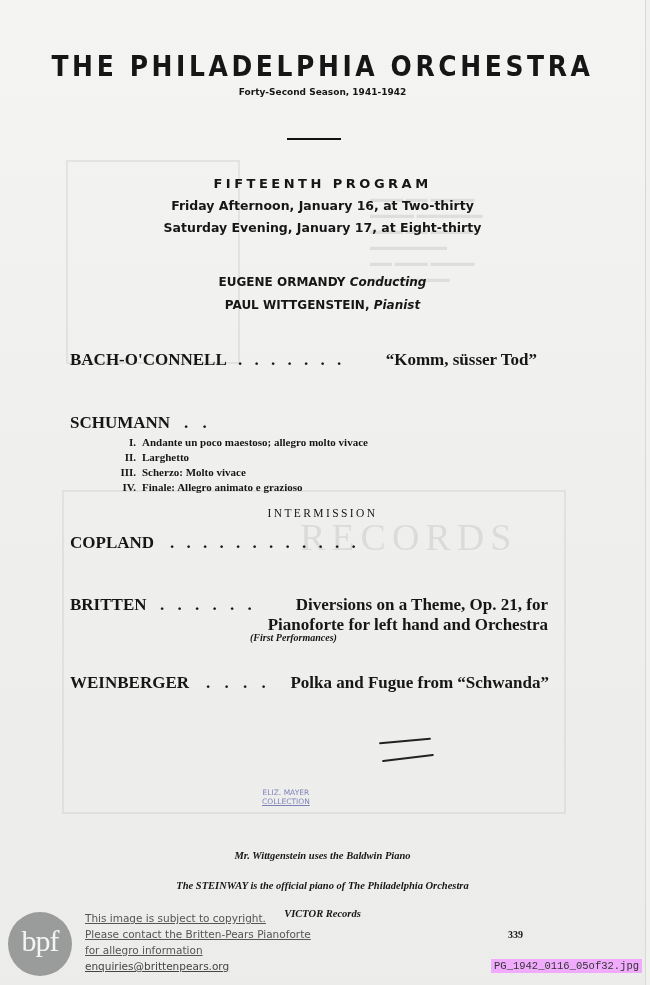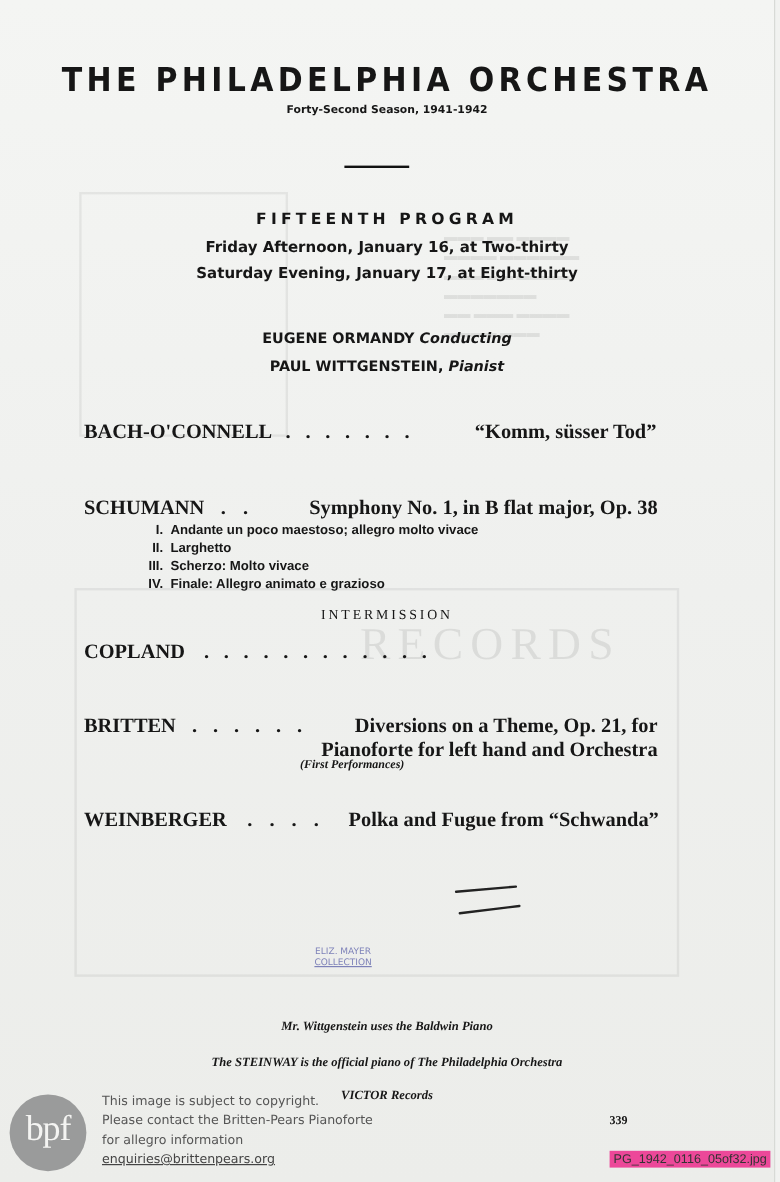--- a/index.html
+++ b/index.html
@@ -31,46 +31,46 @@
   .prog-head { top: 176px; font-family: "DejaVu Sans", sans-serif; font-weight: bold; font-size: 13px; letter-spacing: 3.5px; }
   .date1 { top: 198px; font-family: "DejaVu Sans", sans-serif; font-weight: bold; font-size: 12.5px; }
   .date2 { top: 220px; font-family: "DejaVu Sans", sans-serif; font-weight: bold; font-size: 12.5px; }
   .cond { top: 275px; font-family: "DejaVu Sans", sans-serif; font-weight: bold; font-size: 12px; }
   .pian { top: 298px; font-family: "DejaVu Sans", sans-serif; font-weight: bold; font-size: 12px; }
   .ital { font-style: italic; }
 
   .work { font-family: "Liberation Serif", serif; font-weight: bold; font-size: 17px; }
   .composer { left: 70px; }
   .dots { letter-spacing: 0; }
-  .piece { right: 98px; text-align: right; }
-  .mv { font-family: Liberation Sans, sans-serif; font-weight: bold; font-size: 11px; }
+  .piece { right: 108px; text-align: right; }
+  .mv { font-family: Liberation Serif, serif; font-weight: bold; font-size: 11px; }
   .mv-num { display: inline-block; width: 30px; text-align: right; margin-right: 6px; }
   .interm { top: 507px; font-family: "Liberation Serif", serif; font-weight: normal; font-size: 11.5px; letter-spacing: 2.4px; }
   .firstperf { top: 632px; left: 250px; font-style: italic; font-weight: bold; font-size: 10px; }
 
   .scribble { position: absolute; height: 2px; background: #222; border-radius: 2px; }
   .stamp {
     position: absolute; left: 262px; top: 788px; font-family: "DejaVu Sans", sans-serif;
     font-size: 7.5px; color: #6a6fb0; line-height: 9px; text-align: center; opacity: 0.85;
   }
   .stamp span { display: block; }
   .note { font-style: italic; font-weight: bold; font-size: 10.5px; }
   .pagenum { left: 508px; top: 929px; font-size: 10px; font-weight: bold; }
   .bpf-logo {
     position: absolute; left: 8px; top: 912px; width: 64px; height: 64px; border-radius: 50%;
     background: #9a9b9b; color: #f4f4f2; font-family: "Liberation Serif", serif;
     font-size: 30px; text-align: center; line-height: 58px; letter-spacing: -1px;
   }
   .bpf-text {
-    position: absolute; left: 85px; font-family: "DejaVu Sans", sans-serif; font-size: 10.5px; color: #555;
+    position: absolute; left: 85px; font-family: "DejaVu Sans", sans-serif; font-size: 10.5px; color: #555; text-decoration: underline;
   }
   .bpf-link { text-decoration: underline; color: #444; }
   .filename {
-    position: absolute; right: 8px; top: 959px; font-family: Liberation Sans, sans-serif; font-size: 10.5px;
-    color: #333; background: #ec4899; padding: 1px 3px;
+    position: absolute; right: 8px; top: 959px; font-family: Liberation Mono, monospace; font-size: 10.5px;
+    color: #333; background: #f0abfc; padding: 1px 3px;
   }
 </style>
 </head>
 <body>
 
 <div class="page">
 
   <div class="ghost-box" style="left:66px;top:160px;width:170px;height:200px;"></div>
   <div class="ghost-box" style="left:62px;top:490px;width:500px;height:320px;"></div>
   <div class="ghost" style="left:370px;top:190px;font-size:11px;line-height:16px;">▬▬▬ ▬▬ ▬▬▬▬<br>▬▬▬▬ ▬▬▬▬▬▬<br>▬▬▬ ▬▬ ▬▬▬▬<br>▬▬▬▬▬▬▬<br>▬▬ ▬▬▬ ▬▬▬▬<br>▬▬▬▬ ▬▬▬</div>
@@ -92,21 +92,20 @@
     <span>PAUL WITTGENSTEIN,</span>
     <span class="ital">Pianist</span>
   </div>
 
   <div class="abs work composer" style="top:350px;">BACH-O'CONNELL</div>
   <div class="abs work dots" style="top:350px;left:238px;word-spacing:8px;">. . . . . . .</div>
   <div class="abs work piece" style="top:350px;">“Komm, süsser Tod”</div>
 
   <div class="abs work composer" style="top:413px;">SCHUMANN</div>
   <div class="abs work dots" style="top:413px;left:184px;word-spacing:10px;">. .</div>
-  <div class="abs work piece" style="top:413px;right:97px;">Symphony No. 1, in B flat major, Op. 38</div>
 
   <div class="abs mv" style="top:436px;left:106px;"><span class="mv-num">I.</span><span>Andante un poco maestoso; allegro molto vivace</span></div>
   <div class="abs mv" style="top:451px;left:106px;"><span class="mv-num">II.</span><span>Larghetto</span></div>
   <div class="abs mv" style="top:466px;left:106px;"><span class="mv-num">III.</span><span>Scherzo: Molto vivace</span></div>
   <div class="abs mv" style="top:481px;left:106px;"><span class="mv-num">IV.</span><span>Finale: Allegro animato e grazioso</span></div>
 
   <div class="abs center interm">INTERMISSION</div>
 
   <div class="abs work composer" style="top:533px;">COPLAND</div>
   <div class="abs work dots" style="top:533px;left:170px;word-spacing:8px;">. . . . . . . . . . . .</div>

